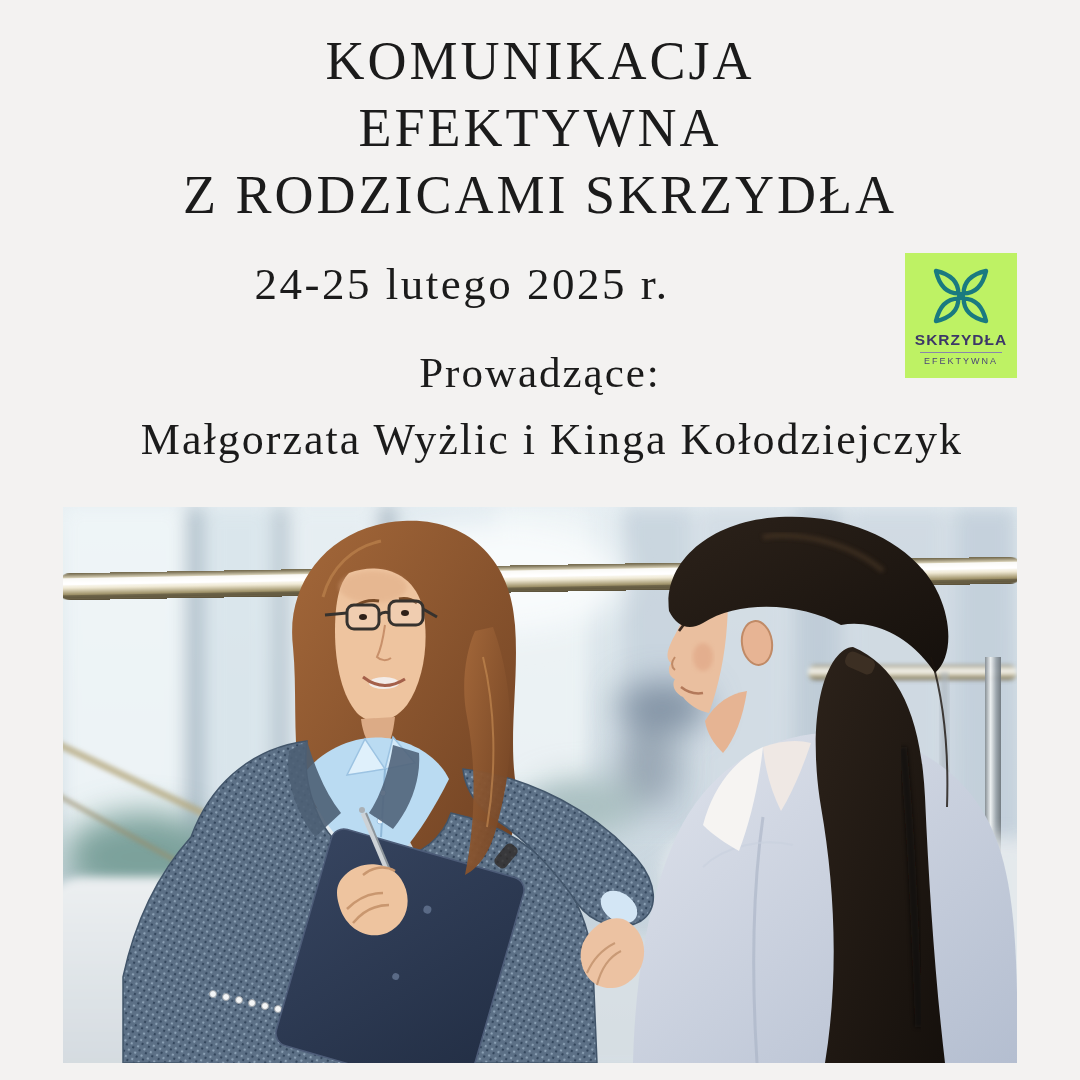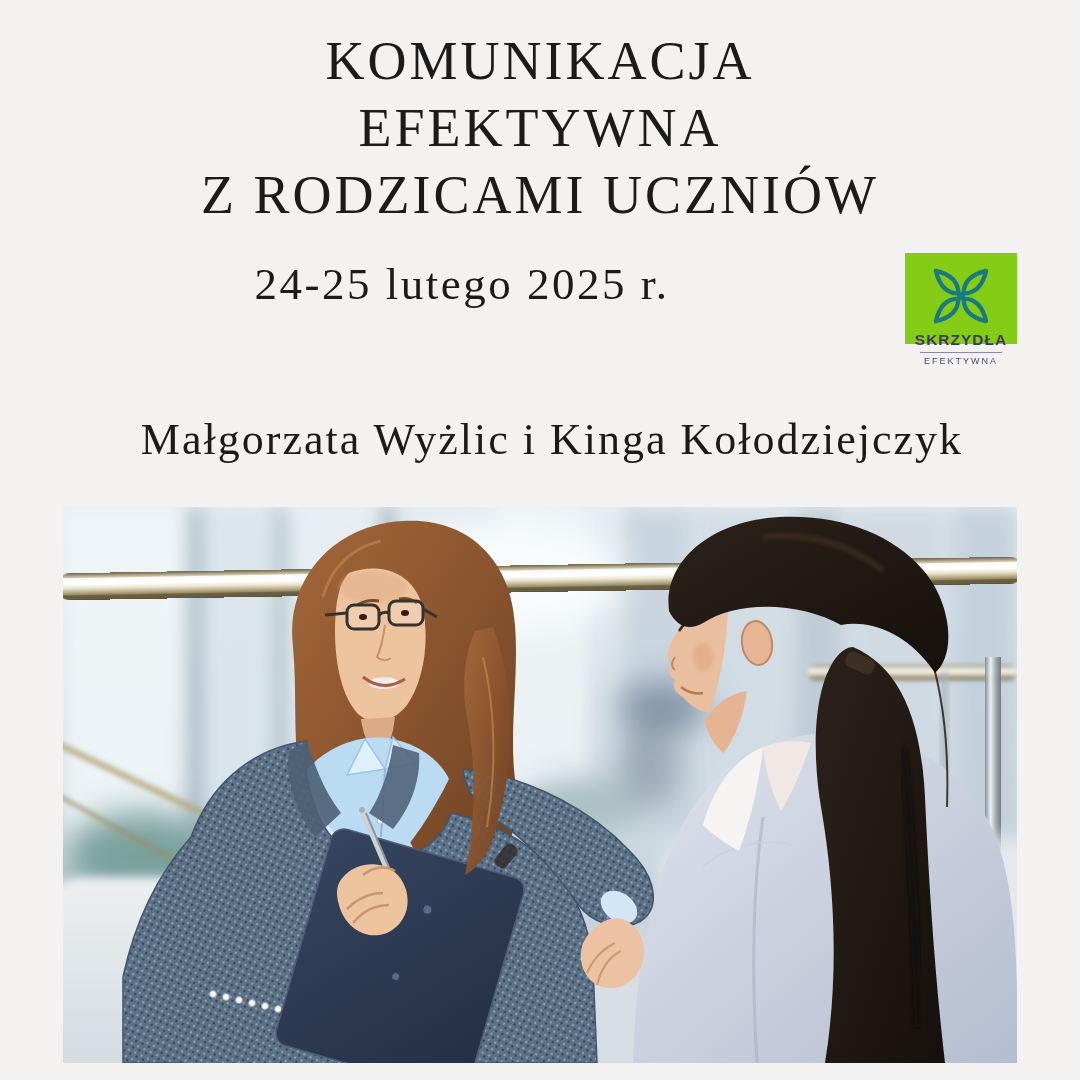--- a/index.html
+++ b/index.html
@@ -19,22 +19,22 @@
   }
   .presenters-label{
     position:absolute;top:348px;left:0;width:1080px;
     text-align:center;font-size:43px;letter-spacing:2px;
   }
   .presenters-names{
     position:absolute;top:414px;left:0;width:1080px;
     text-align:center;font-size:44px;letter-spacing:2px;margin-left:12px;
   }
   .logo{
-    position:absolute;left:905px;top:253px;width:112px;height:91px;
-    background:#84cc16;text-align:center;
+    position:absolute;left:905px;top:253px;width:112px;height:125px;
+    background:#bef264;text-align:center;
     font-family:"Liberation Sans", sans-serif;
   }
   .logo-flower{display:block;margin:10px auto 2px auto;}
   .logo-name{
     font-size:15.5px;font-weight:bold;color:#3d3768;letter-spacing:1px;
     line-height:18px;
   }
   .logo-divider{
     width:82px;height:1px;background:#8a86ac;margin:3px auto 3px auto;
   }
@@ -48,25 +48,26 @@
   .photo svg{display:block;}
 </style>
 </head>
 <body>
 
 <div class="poster">
 
   <div class="title">
     <div>KOMUNIKACJA</div>
     <div>EFEKTYWNA</div>
-    <div>Z RODZICAMI UCZNIÓW</div>
+    <div>Z RODZICAMI SKRZYDŁA</div>
   </div>
 
   <div class="date">24-25 lutego 2025 r.</div>
 
+  <div class="presenters-label">Prowadzące:</div>
 
   <div class="presenters-names">Małgorzata Wyżlic i Kinga Kołodziejczyk</div>
 
   <div class="logo">
     <svg class="logo-flower" width="66" height="66" viewBox="0 0 100 100">
       <g stroke="#1a7a80" stroke-width="6.5" fill="none" stroke-linejoin="round">
         <path d="M46,46 Q20,46 12,12 Q46,20 46,46 Z"></path>
         <path d="M54,46 Q80,46 88,12 Q54,20 54,46 Z"></path>
         <path d="M46,54 Q20,54 12,88 Q46,80 46,54 Z"></path>
         <path d="M54,54 Q80,54 88,88 Q54,80 54,54 Z"></path>

